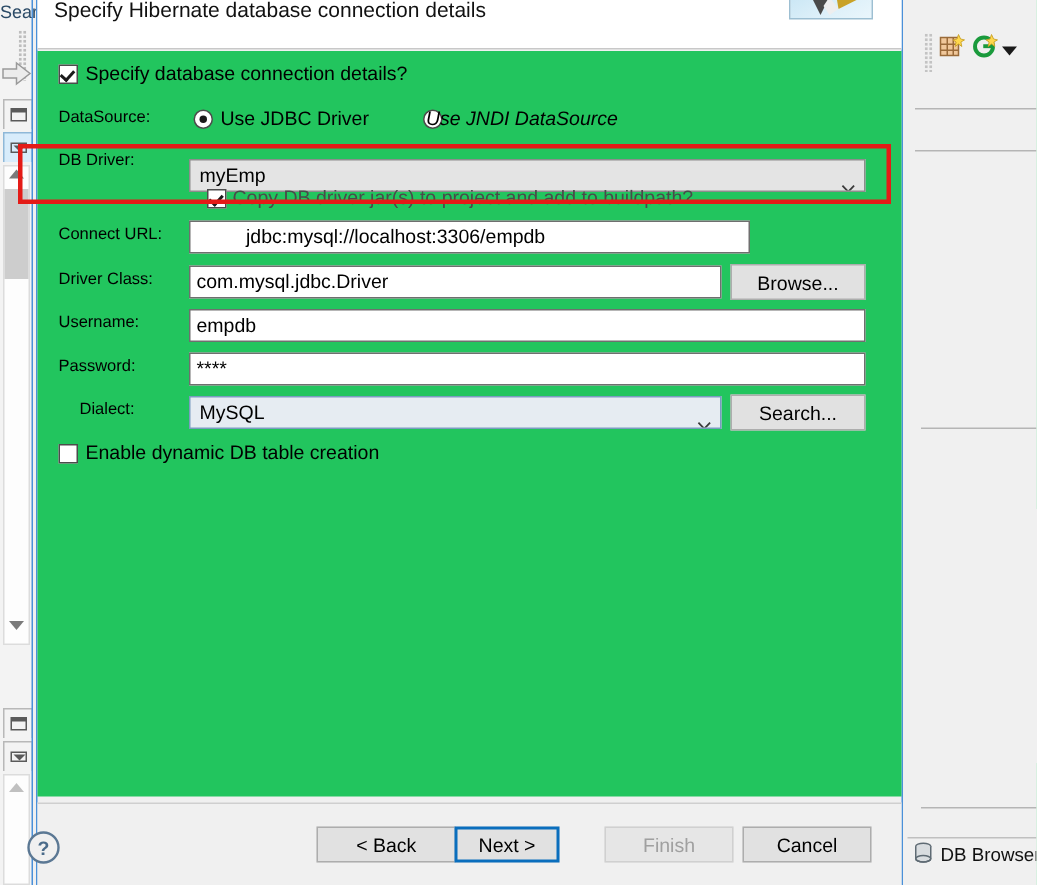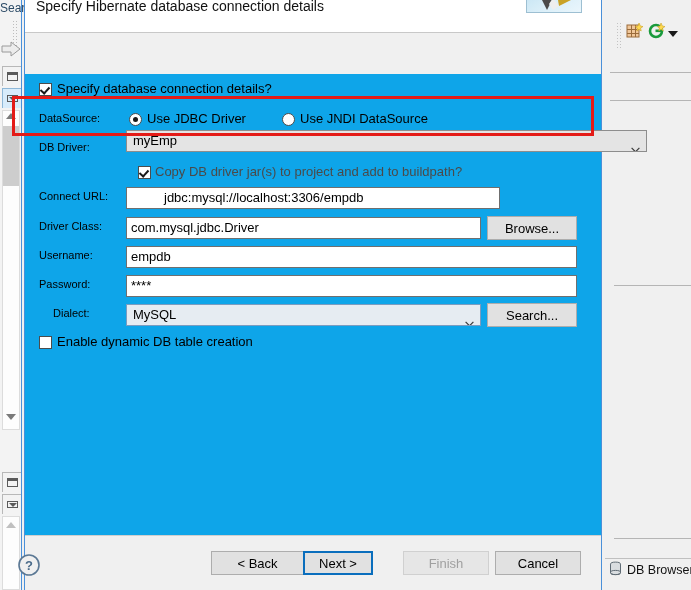--- a/index.html
+++ b/index.html
@@ -123,22 +123,21 @@
   .dlg-logo {
     position: absolute; left: 501px; top: -14px;
     width: 56px; height: 30px;
     background: linear-gradient(150deg, #bfe1f2 0%, #d9eef8 55%, #eaf6fc 100%);
     border: 1px solid #9dbfd2;
     overflow: hidden;
   }
 
   .dlg-body {
     position: absolute; left: 0; top: 37px; width: 576px; height: 497px;
-    background: #0ea5e9;
-    margin-top: 40px;
+    background: #22c55e;
   }
   .dlg-footer {
     position: absolute; left: 0; top: 538px; width: 576px; height: 57px;
     background: #f0f0f0;
     border-top: 1px solid #cfcfcf;
   }
 
   
   .row-label {
     position: absolute; font-size: 11px; color: #000; white-space: nowrap;
@@ -302,24 +301,24 @@
 
     <div class="dlg-body">
 
       <span class="cbox checked" style="left:14px; top:9px;"></span>
       <span class="ctl-label" style="left:32px; top:7px;">Specify database connection details?</span>
 
       <span class="row-label" style="left:14px; top:38px;">DataSource:</span>
       <span class="radio on" style="left:104px; top:39px;"></span>
       <span class="ctl-label" style="left:122px; top:37px;">Use JDBC Driver</span>
       <span class="radio" style="left:257px; top:39px;"></span>
-      <span class="ctl-label" style="left:275px; top:37px;">Use JNDI DataSource</span>
+      <span class="ctl-label" style="left:259px; top:37px;font-style:italic;">Use JNDI DataSource</span>
 
       <span class="row-label" style="left:14px; top:67px;">DB Driver:</span>
-      <div class="combo" style="left:101px; top:56px; width:521px;">
+      <div class="combo" style="left:101px; top:72px; width:451px;">
         <span>myEmp</span>
         <span class="combo-caret">
           <svg width="9" height="6" viewBox="0 0 9 6">
             <polyline points="0.6,0.8 4.5,4.8 8.4,0.8" fill="none" stroke="#3b3b3b" stroke-width="1.2"></polyline>
           </svg>
         </span>
       </div>
 
       <span class="cbox checked" style="left:113px; top:92px;"></span>
       <span class="ctl-label" style="left:130px; top:90px; color:#4a4a4a;">Copy DB driver jar(s) to project and add to buildpath?</span>

